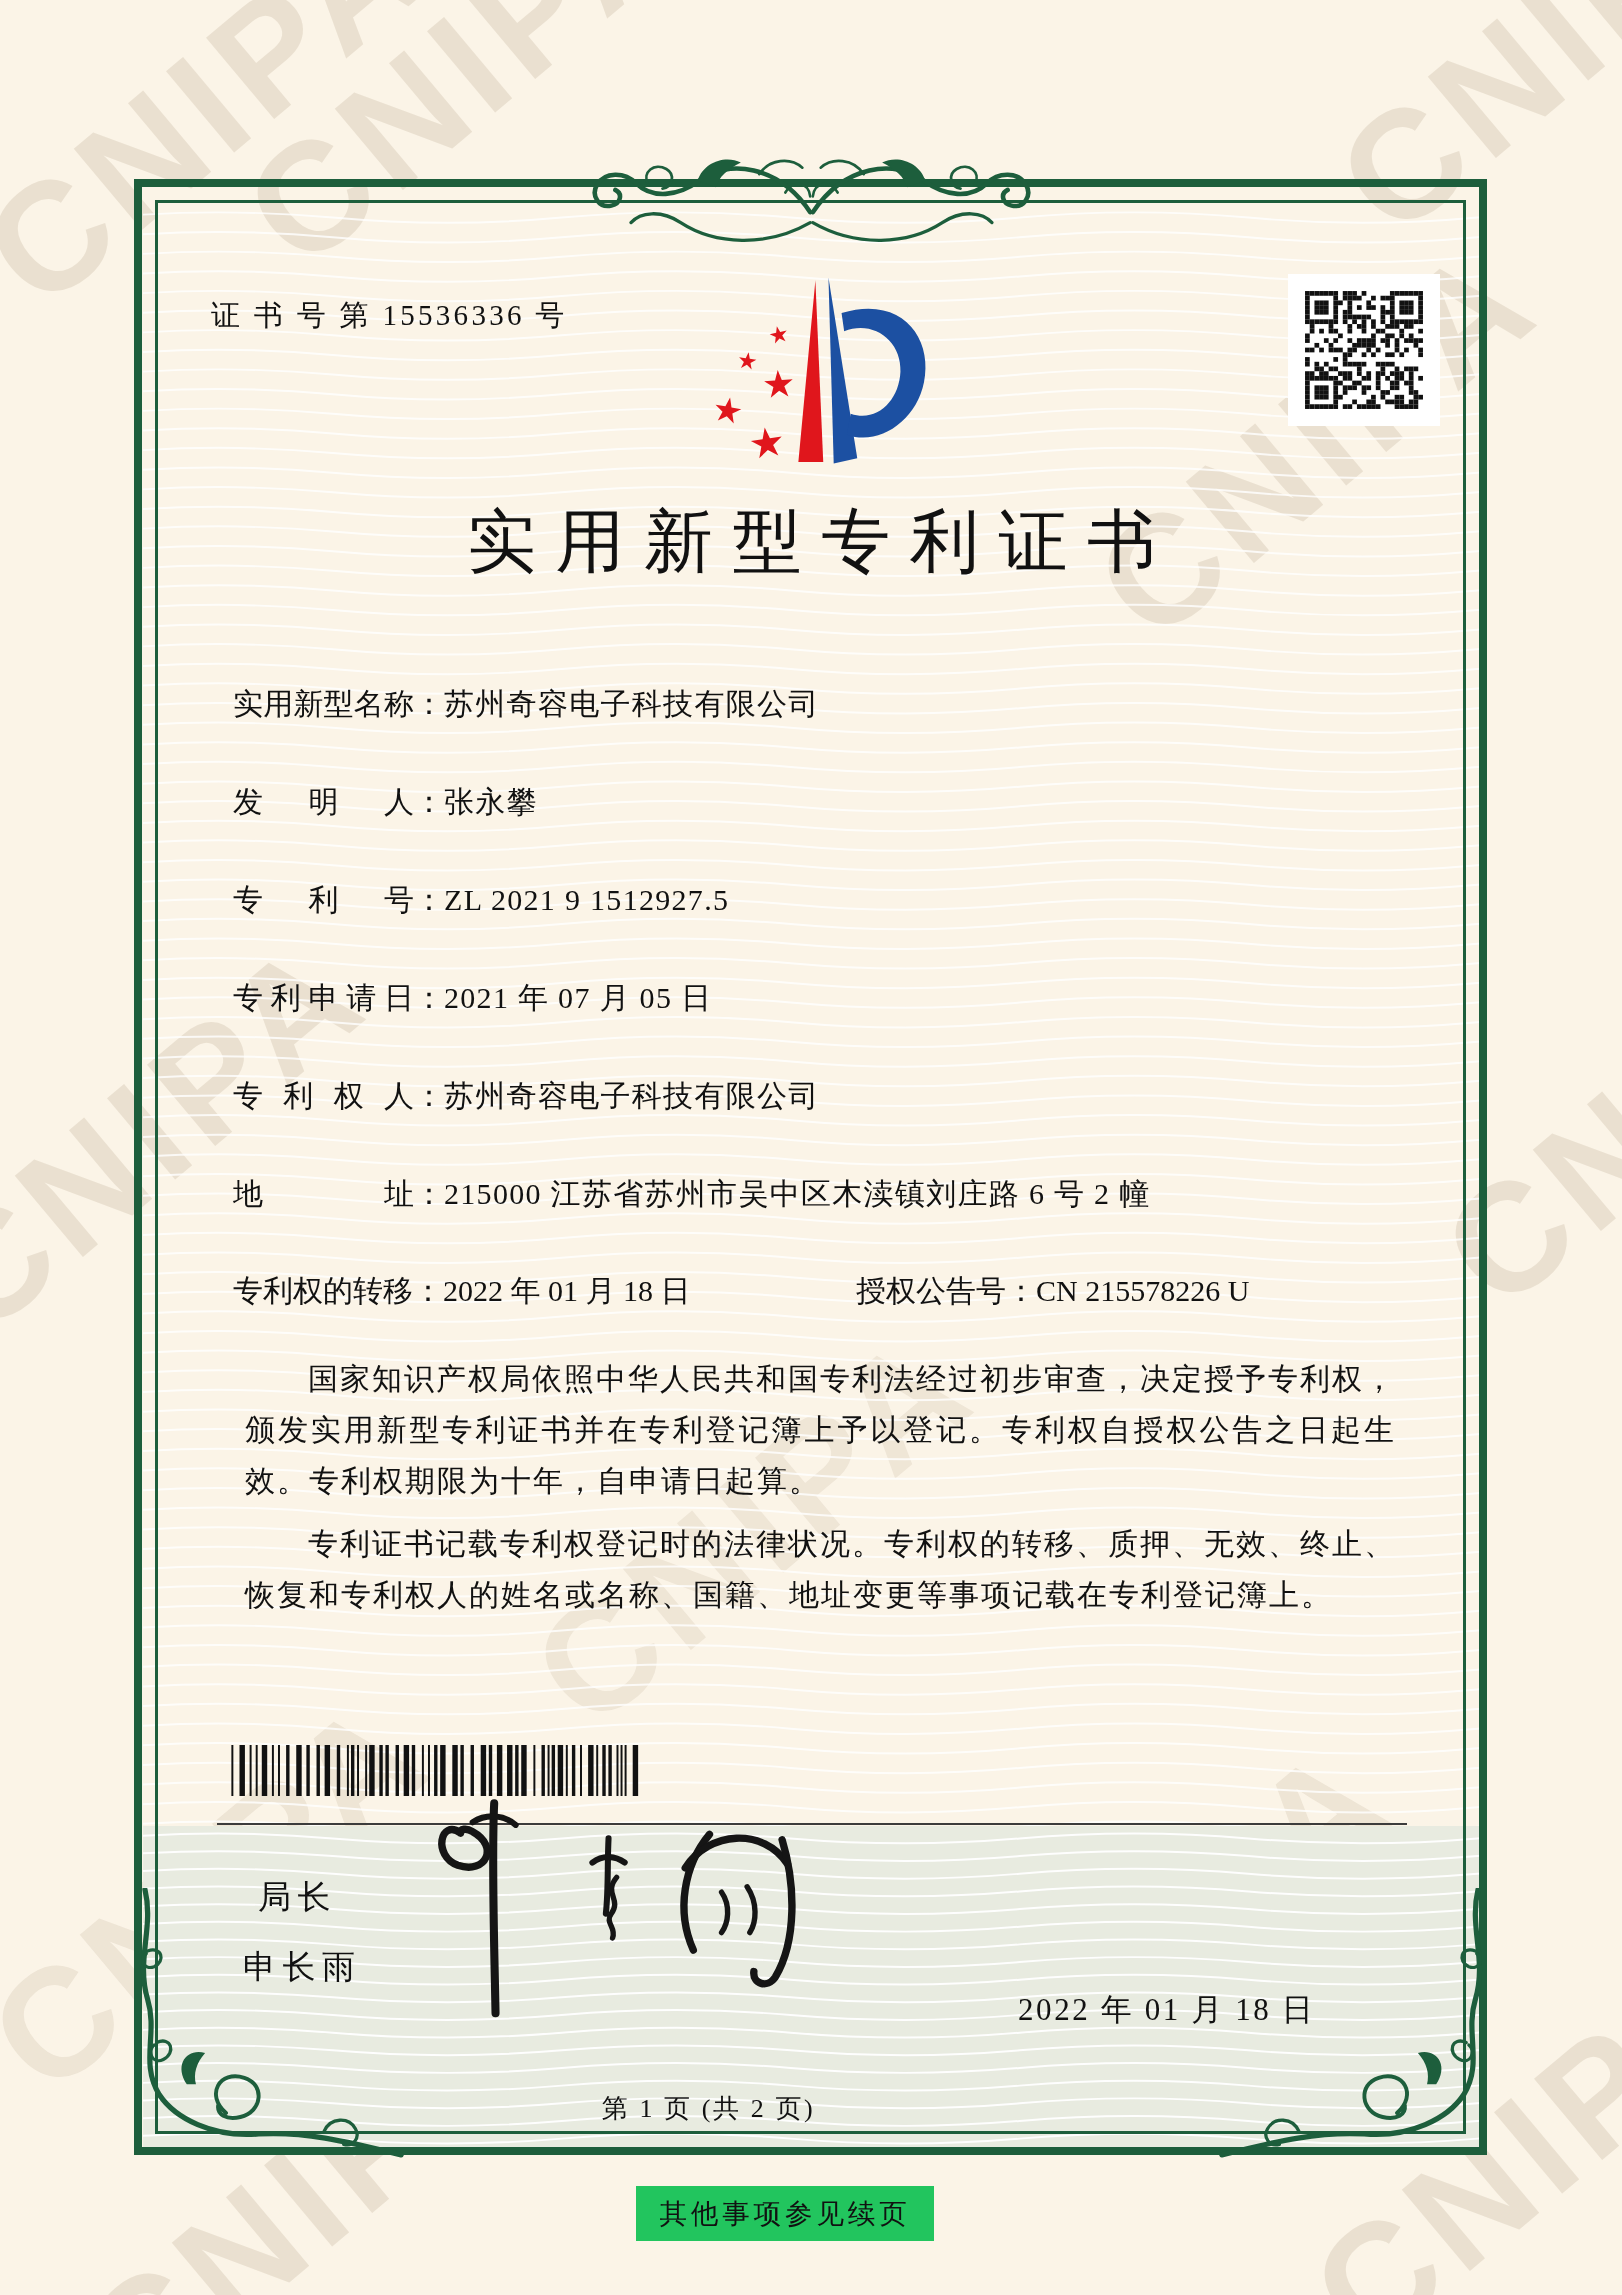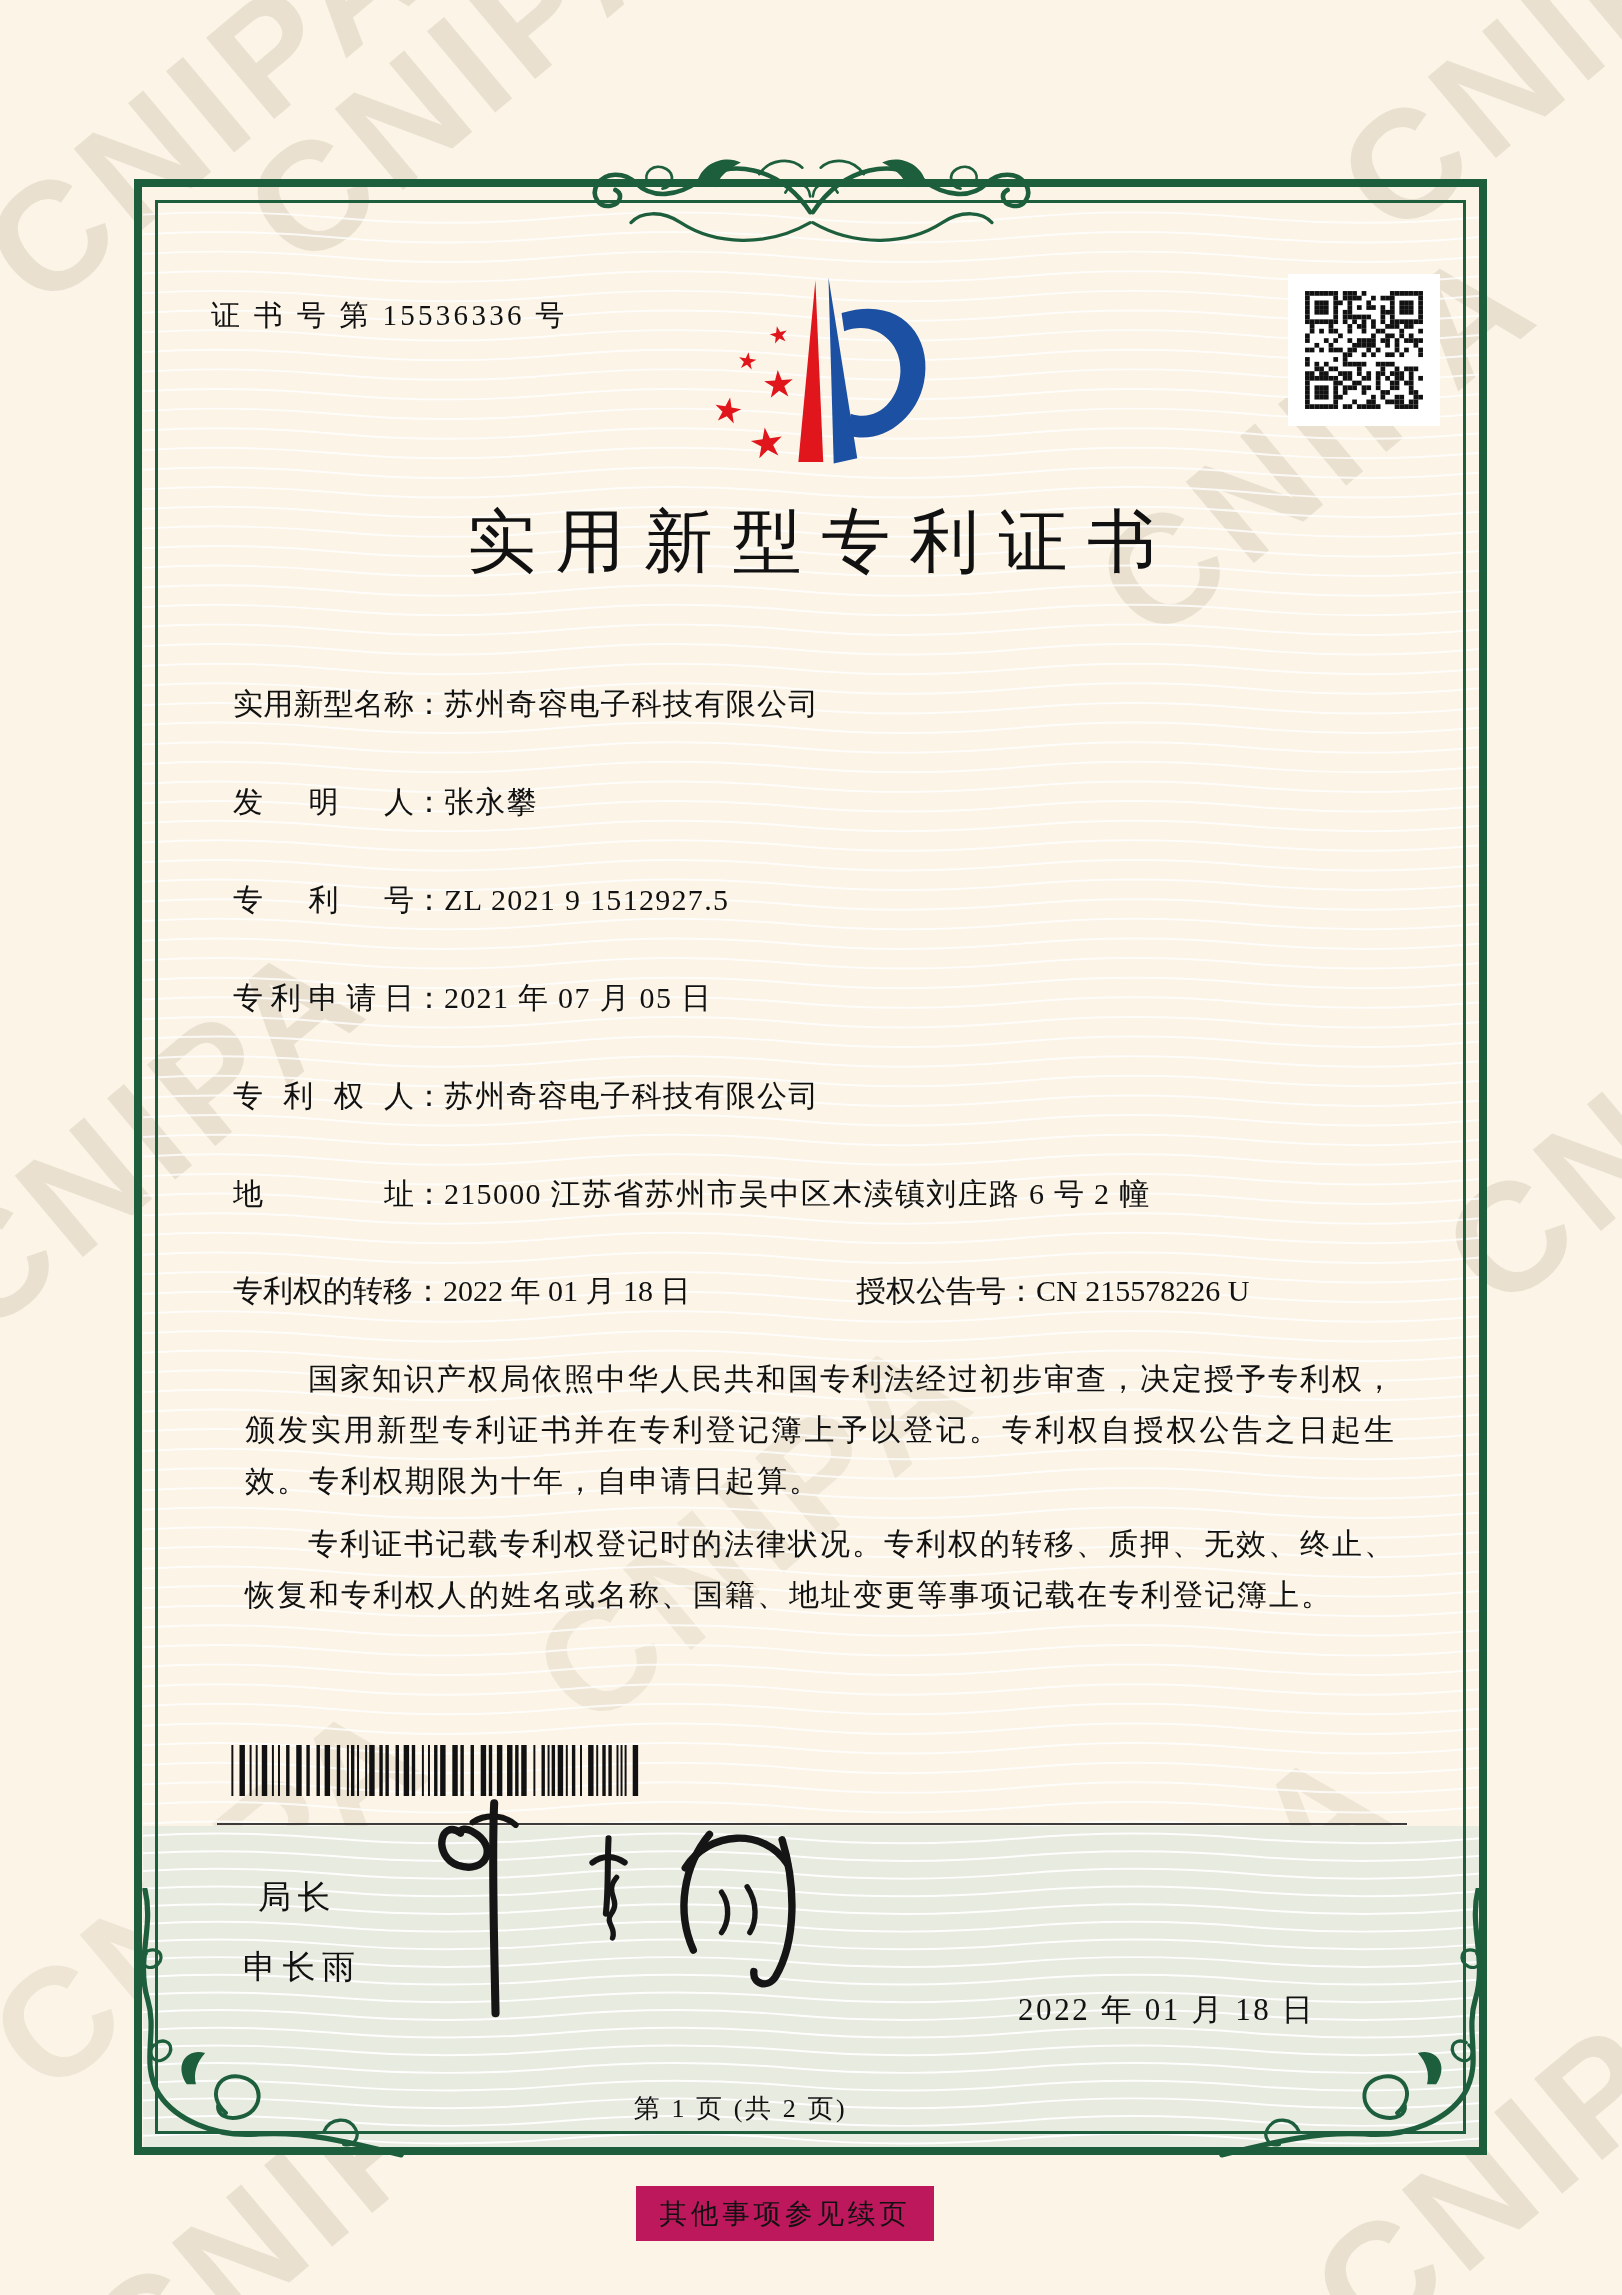--- a/index.html
+++ b/index.html
@@ -37,22 +37,22 @@
   .barcode{position:absolute;left:230px;top:1745px;}
   .divider{position:absolute;left:217px;top:1823px;width:1190px;height:2px;background:#3c3c3c;}
   
   .waves-top-wrap{position:absolute;left:143px;top:204px;}
   .band{position:absolute;left:143px;top:1826px;}
   
   .sig-title{position:absolute;left:258px;top:1875px;font-size:33px;letter-spacing:6.5px;}
   .sig-name{position:absolute;left:243px;top:1945px;font-size:33px;letter-spacing:6.5px;}
   .signature{position:absolute;left:393px;top:1798px;}
   .issue-date{position:absolute;left:1018px;top:1989px;font-size:31px;letter-spacing:2.6px;}
-  .pagefoot{position:absolute;left:0;top:2091px;width:1417px;text-align:center;font-size:26px;letter-spacing:2.6px;padding-left:32px;}
-  .cont-strip{position:absolute;left:636px;top:2186px;width:298px;height:55px;background:#be185d;
+  .pagefoot{position:absolute;left:0;top:2091px;width:1417px;text-align:center;font-size:26px;letter-spacing:2.6px;}
+  .cont-strip{position:absolute;left:636px;top:2186px;width:298px;height:55px;background:#22c55e;
         text-align:center;line-height:55px;font-size:27.5px;letter-spacing:3.9px;}
 </style>
 </head>
 <body>
 
 <div class="page">
 
   <div class="wm" style="left:-52px;top:19.6px;">CNIPA</div>
   <div class="wm" style="left:209px;top:-19.6px;">CNIPA</div>
   <div class="wm" style="left:1302px;top:-52px;">CNIPA</div>

